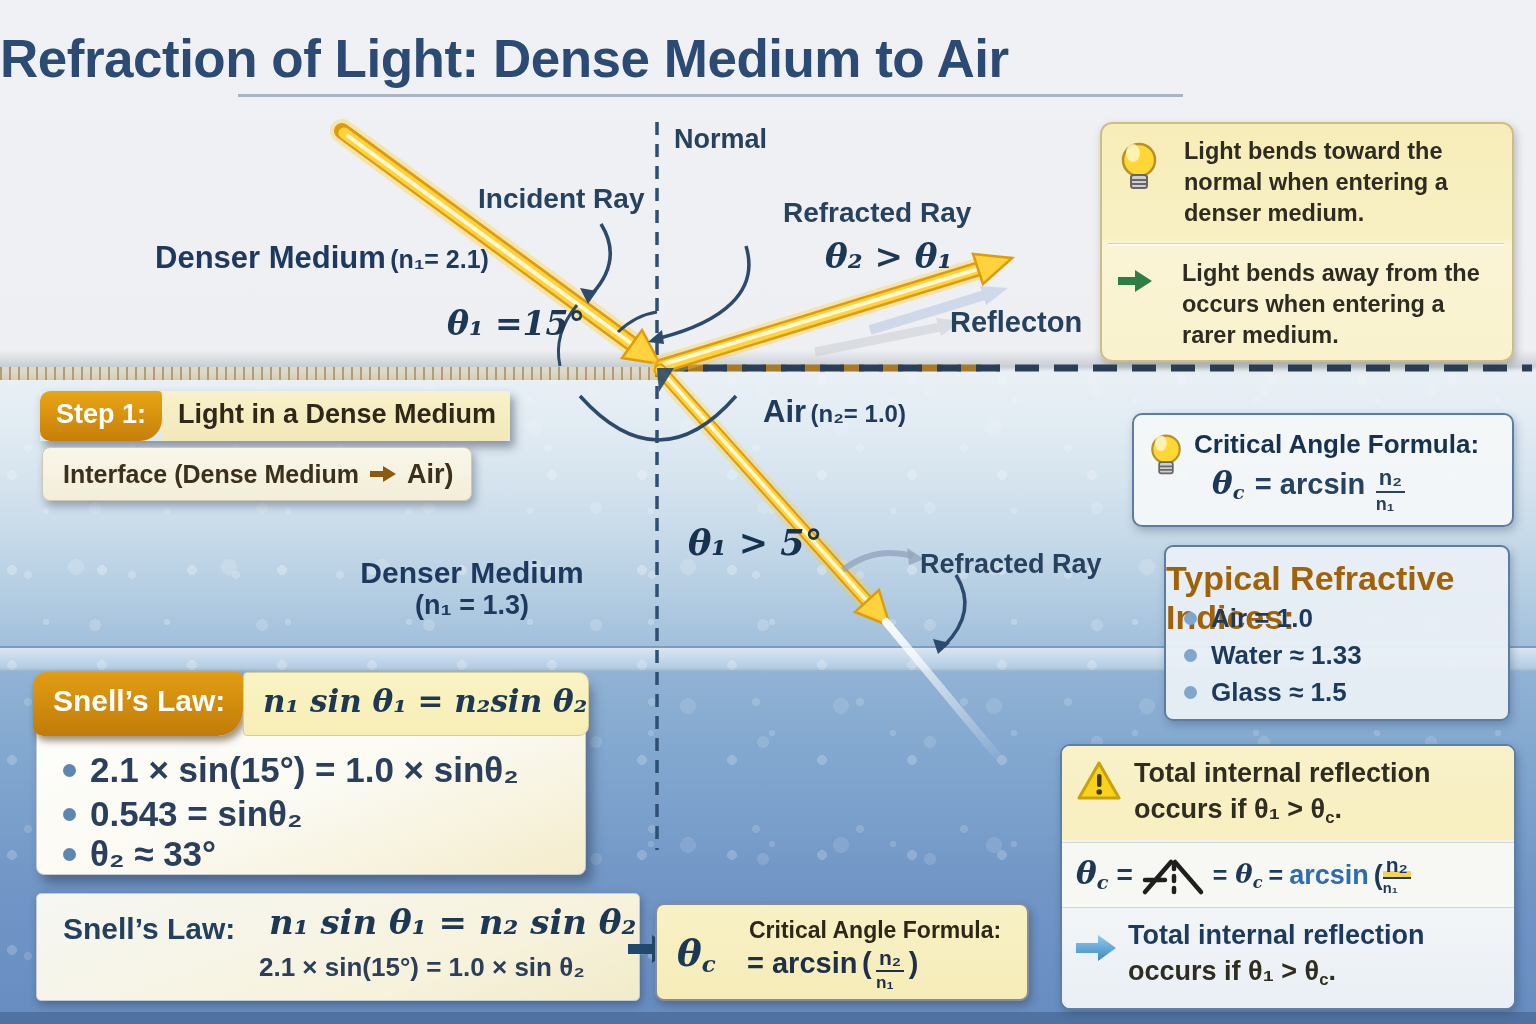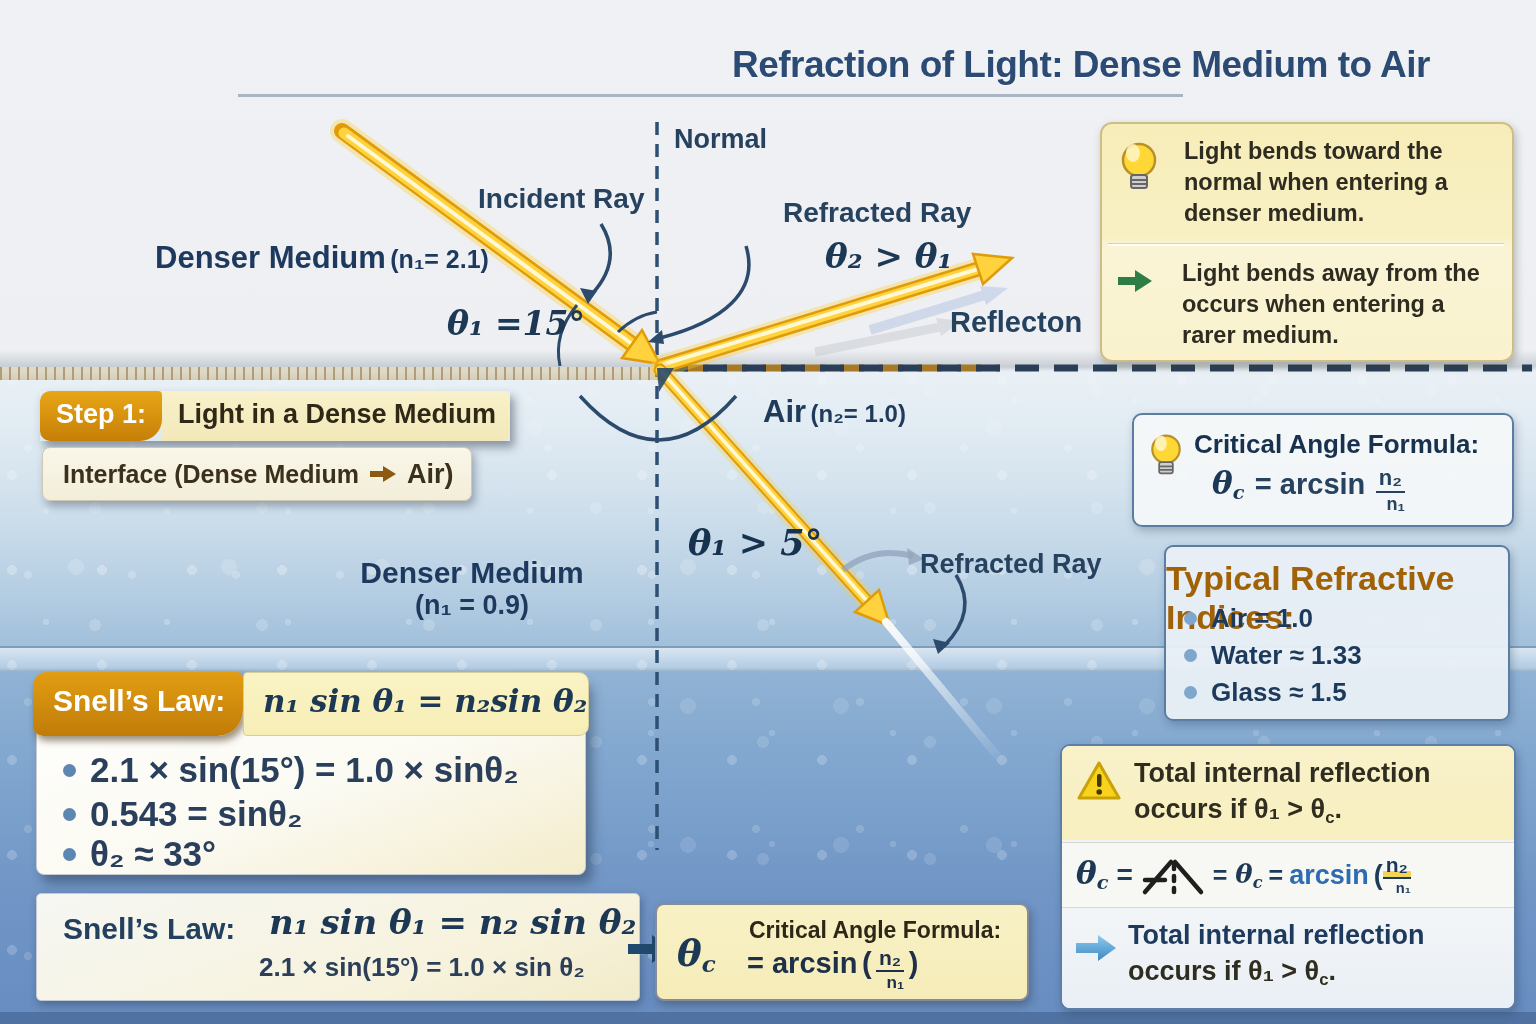--- a/index.html
+++ b/index.html
@@ -23,23 +23,23 @@
       repeating-linear-gradient(90deg,rgba(150,120,70,.75) 0 2px,rgba(0,0,0,0) 2px 9px),
       linear-gradient(180deg,#e3dcc8,#d3c8ad);opacity:.85;}
   .band2{left:0;top:646px;width:1536px;height:22px;
     background:linear-gradient(180deg,rgba(255,255,255,.6),rgba(212,228,240,.35));
     border-top:2px solid rgba(60,100,135,.45);border-bottom:2px solid rgba(60,100,135,.35);}
   .bottom-edge{left:0;top:1012px;width:1536px;height:12px;background:rgba(38,66,105,.35);}
   
   .lbl{font-weight:bold;color:#27425f;}
   .math{font-family:"DejaVu Serif",serif;font-style:italic;font-weight:bold;color:#1c3854;text-align:center;}
   .sub{font-size:.62em;vertical-align:-0.28em;}
-  .title{left:0;top:28px;width:1430px;text-align:right;font-size:37px;font-weight:bold;color:#2b4a74;letter-spacing:-.5px;text-shadow:0 1px 1px rgba(255,255,255,.7);margin-top:16px;}
+  .title{left:0;top:28px;width:1430px;text-align:left;font-size:53px;font-weight:bold;color:#2b4a74;letter-spacing:-.5px;text-shadow:0 1px 1px rgba(255,255,255,.7);}
   .title-rule{left:238px;top:94px;width:945px;height:3px;background:#a9b5c4;}
-  .frac{display:inline-block;vertical-align:middle;text-align:right;line-height:1;}
+  .frac{display:inline-block;vertical-align:middle;text-align:left;line-height:1;}
   .frac .ftop{display:block;border-bottom:2.5px solid currentColor;padding:0 3px 2px;}
   .frac .fbot{display:block;padding-top:2px;font-size:.82em;}
   
   .tips{left:1100px;top:122px;width:410px;height:236px;background:linear-gradient(180deg,#f7edb9 0%,#f8f0c4 48%,#faf4d6 52%,#f9f2cd 100%);border:2px solid #cdbd86;border-radius:12px;box-shadow:2px 4px 9px rgba(60,60,40,.3);}
   .tip-row{position:absolute;left:0;width:100%;display:flex;}
   .tip-text{font-size:23.5px;font-weight:600;color:#2e2b20;line-height:1.32;width:322px;}
   .tips-divider{position:absolute;left:6px;top:120px;width:396px;height:0;border-top:2px solid rgba(255,255,255,.8);box-shadow:0 -1px 0 rgba(160,150,100,.35);}
   
   .step1{left:40px;top:391px;width:470px;height:50px;display:flex;border-radius:0;box-shadow:4px 6px 9px rgba(30,40,60,.45);}
   .step1-badge{background:linear-gradient(180deg,#e8a616,#c67f07);color:#fff;font-weight:bold;font-size:27px;padding:8px 16px 0 16px;border-radius:10px 4px 22px 10px;}
@@ -165,21 +165,21 @@
   <div class="abs lbl" style="left:783px;top:197px;font-size:28px">Refracted Ray</div>
   <div class="abs math" style="left:825px;top:236px;font-size:34px">θ₂ &gt; θ₁</div>
   <div class="abs lbl" style="left:950px;top:306px;font-size:29px;color:#24415e">Reflecton</div>
   <div class="abs" style="left:763px;top:394px">
     <span class="lbl" style="font-size:31px;color:#1f3a5a">Air</span>
     <span class="lbl" style="font-size:24px;color:#1f3a5a">(n₂= 1.0)</span>
   </div>
   <div class="abs math" style="left:688px;top:522px;font-size:35px;color:#16324f">θ₁ &gt; 5°</div>
   <div class="abs" style="left:350px;top:556px;width:244px;text-align:center">
     <div class="lbl" style="font-size:30px;color:#1d3a5e">Denser Medium</div>
-    <div class="lbl" style="font-size:27px;color:#1d3a5e">(n₁ = 0.9)</div>
+    <div class="lbl" style="font-size:27px;color:#1d3a5e">(n₁ = 1.3)</div>
   </div>
   <div class="abs lbl" style="left:920px;top:549px;font-size:27px">Refracted Ray</div>
 
   <div class="abs tips">
     <div class="tip-row" style="top:12px">
       <div style="width:66px;padding:4px 0 0 16px">
         <svg width="42" height="58" viewBox="0 0 42 58">
           <circle cx="21" cy="20" r="16" fill="#ffd835" stroke="#b8902a" stroke-width="2.5"></circle>
           <ellipse cx="15" cy="13" rx="7" ry="9" fill="#fff6c8" opacity=".85"></ellipse>
           <rect x="13" y="35" width="16" height="13" rx="2.5" fill="#cfcfcf" stroke="#666" stroke-width="2"></rect>

